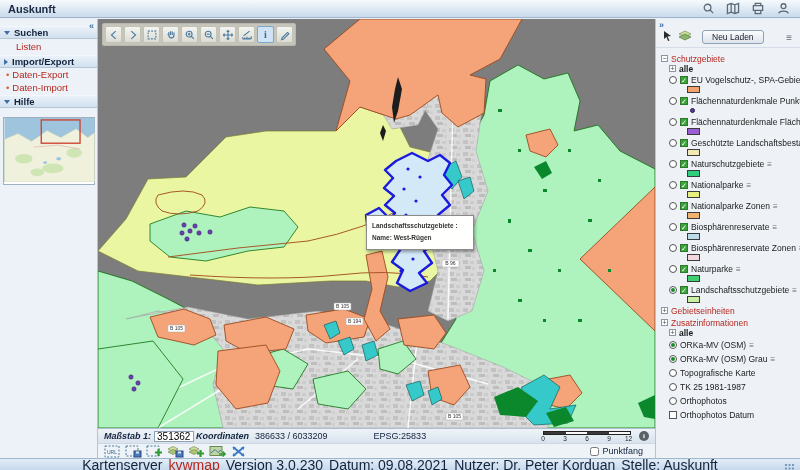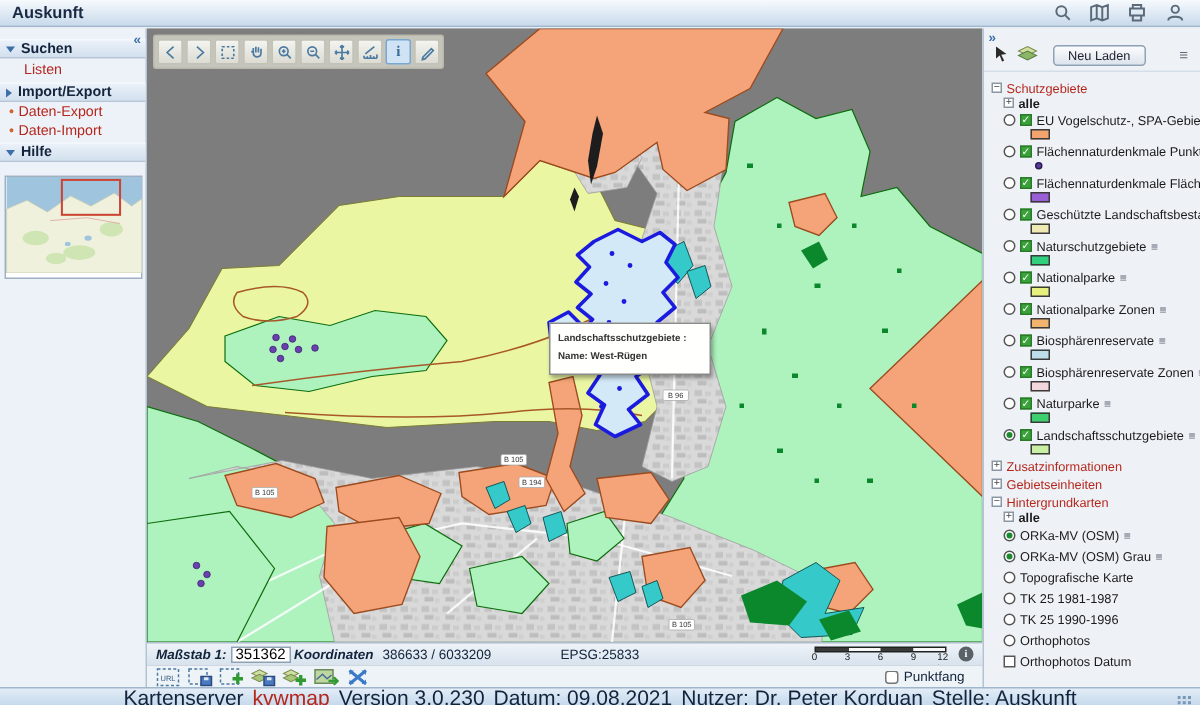--- a/index.html
+++ b/index.html
@@ -583,34 +583,30 @@
           <span class="layer-label">Landschaftsschutzgebiete</span>
           <span class="menu-ico">≡</span>
         </div>
         <div class="swatch-row">
           <span class="swatch" style="background: rgb(201, 239, 165);"></span>
         </div>
       </div>
       <div>
         <div class="tree-group-row">
           <span class="expander">+</span>
-          <span class="group-label">Zusatzinformationen</span>
+          <span class="group-label">Gebietseinheiten</span>
         </div>
       </div>
       <div>
         <div class="tree-group-row">
           <span class="expander">+</span>
-          <span class="group-label">Gebietseinheiten</span>
+          <span class="group-label">Zusatzinformationen</span>
         </div>
       </div>
       <div class="bg-group">
-        <div class="tree-group-row">
-          <span class="expander">−</span>
-          <span class="group-label">Hintergrundkarten</span>
-        </div>
         <div class="tree-alle-row">
           <span class="expander">+</span>
           <span class="alle-label">alle</span>
         </div>
         <div class="layer-row">
           <span class="radio">
             <span class="radio-dot"></span>
           </span>
           <span class="layer-label">ORKa-MV (OSM)</span>
           <span class="menu-ico">≡</span>
@@ -622,24 +618,20 @@
           <span class="layer-label">ORKa-MV (OSM) Grau</span>
           <span class="menu-ico">≡</span>
         </div>
         <div class="layer-row">
           <span class="radio"></span>
           <span class="layer-label">Topografische Karte</span>
         </div>
         <div class="layer-row">
           <span class="radio"></span>
           <span class="layer-label">TK 25 1981-1987</span>
-        </div>
-        <div class="layer-row">
-          <span class="radio"></span>
-          <span class="layer-label">TK 25 1990-1996</span>
         </div>
         <div class="layer-row">
           <span class="radio"></span>
           <span class="layer-label">Orthophotos</span>
         </div>
         <div class="layer-row">
           <span class="cb empty"></span>
           <span class="layer-label">Orthophotos Datum</span>
         </div>
       </div>

